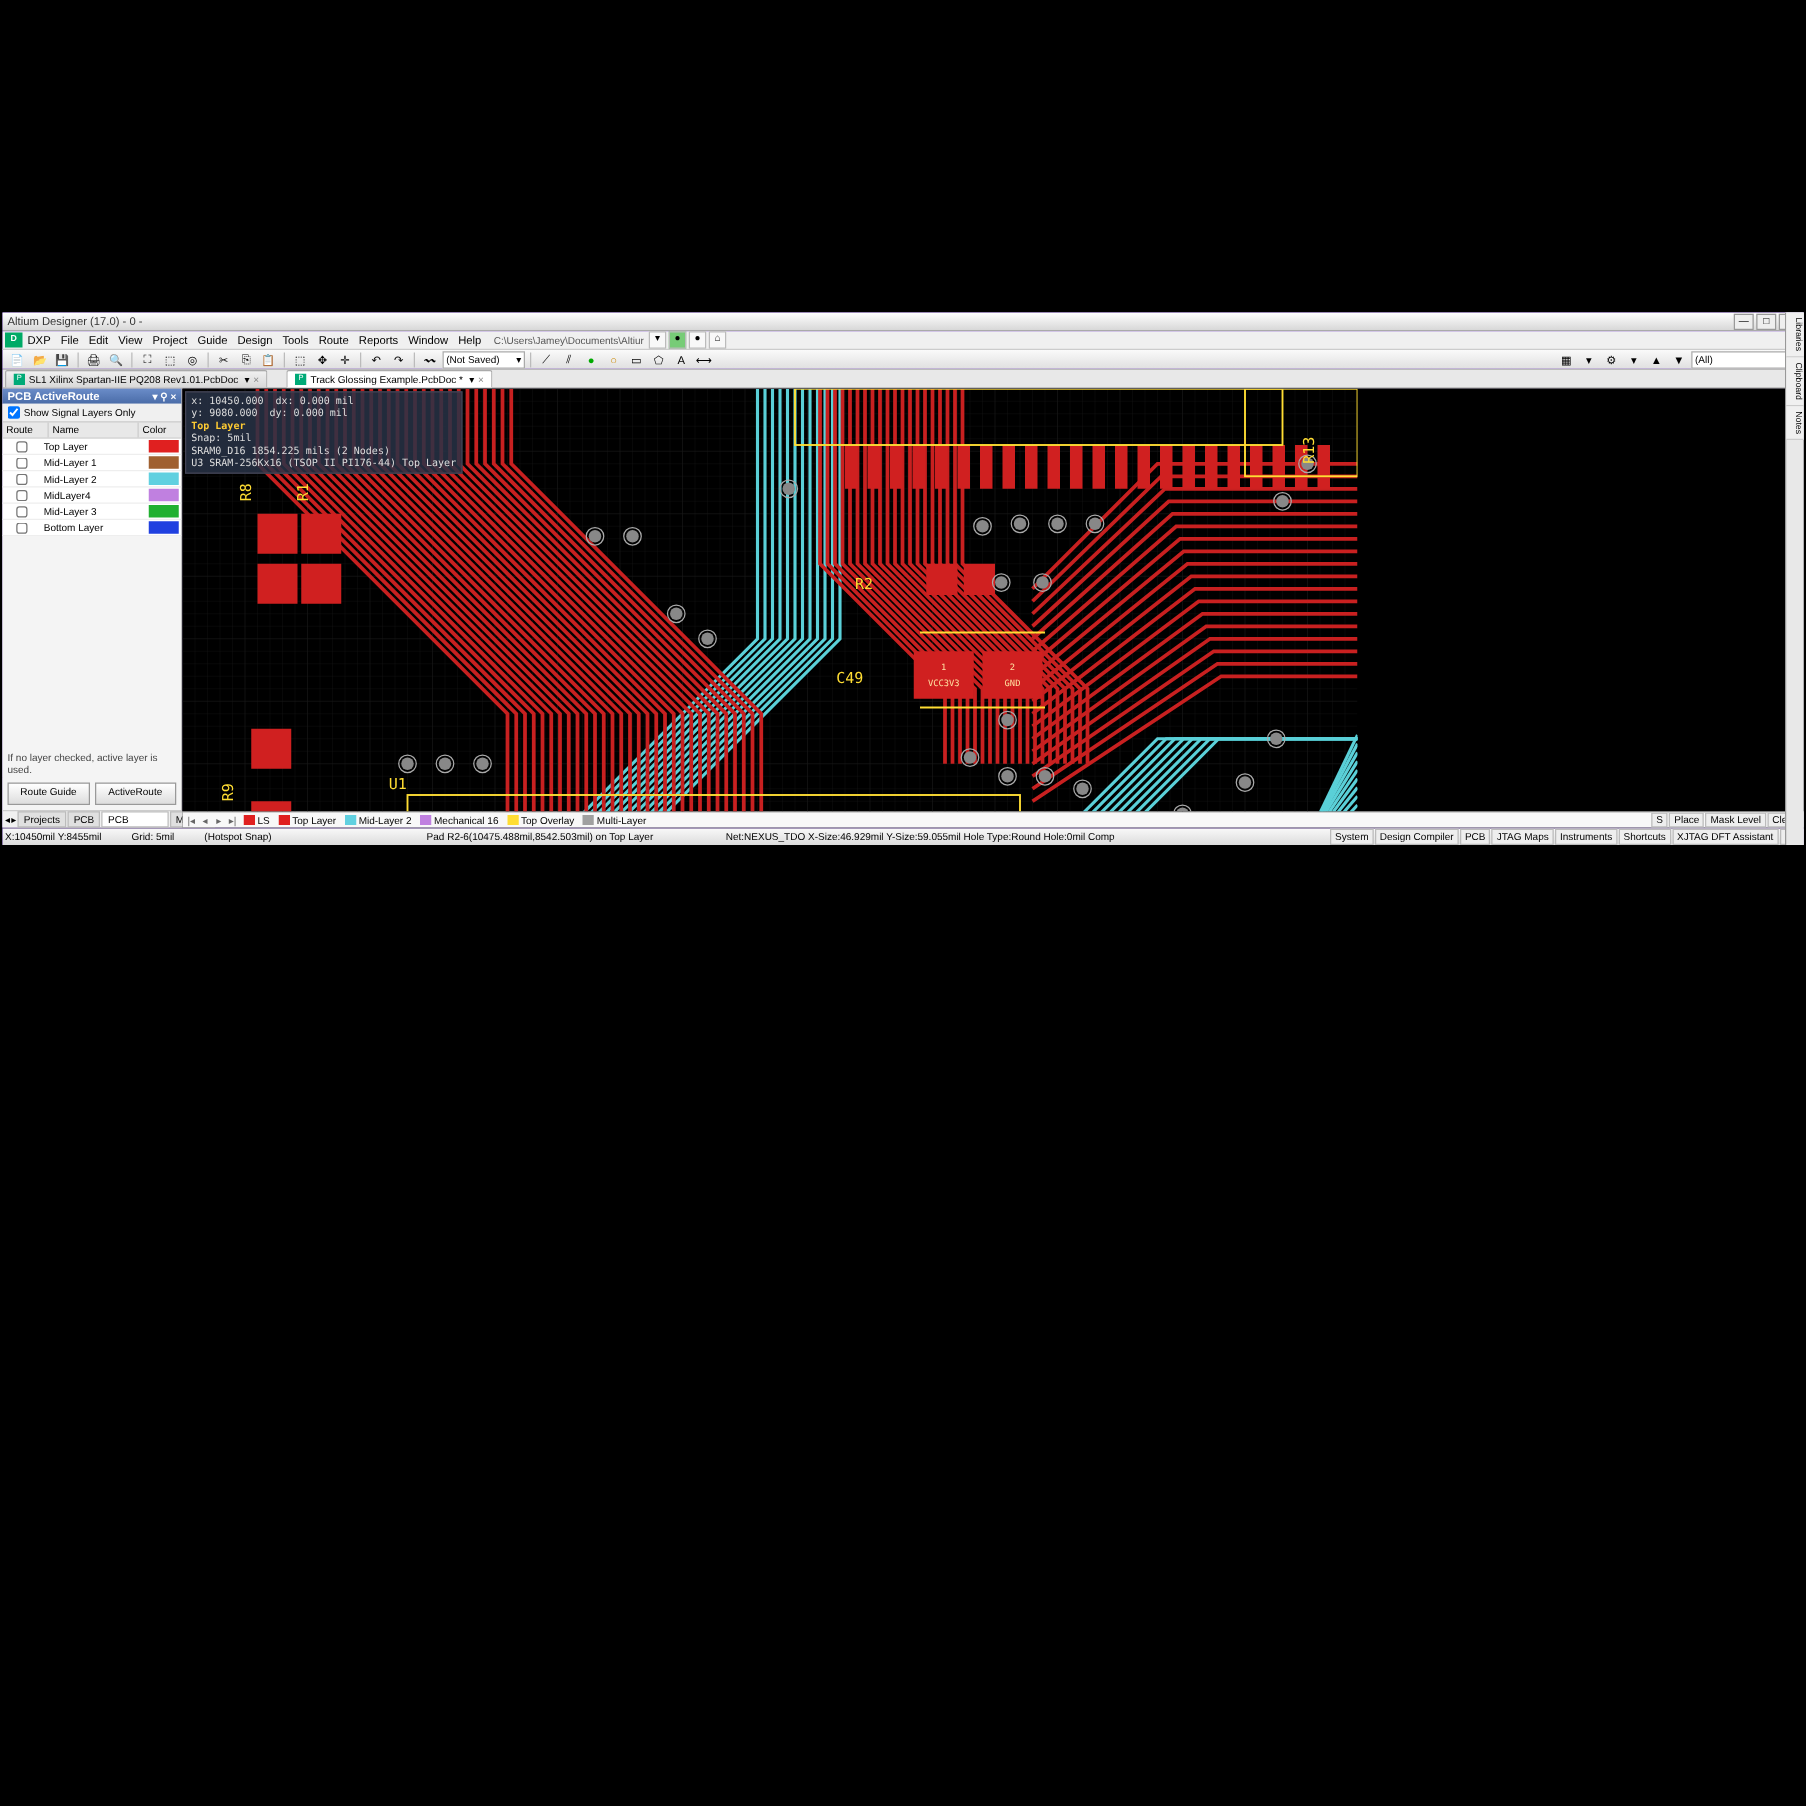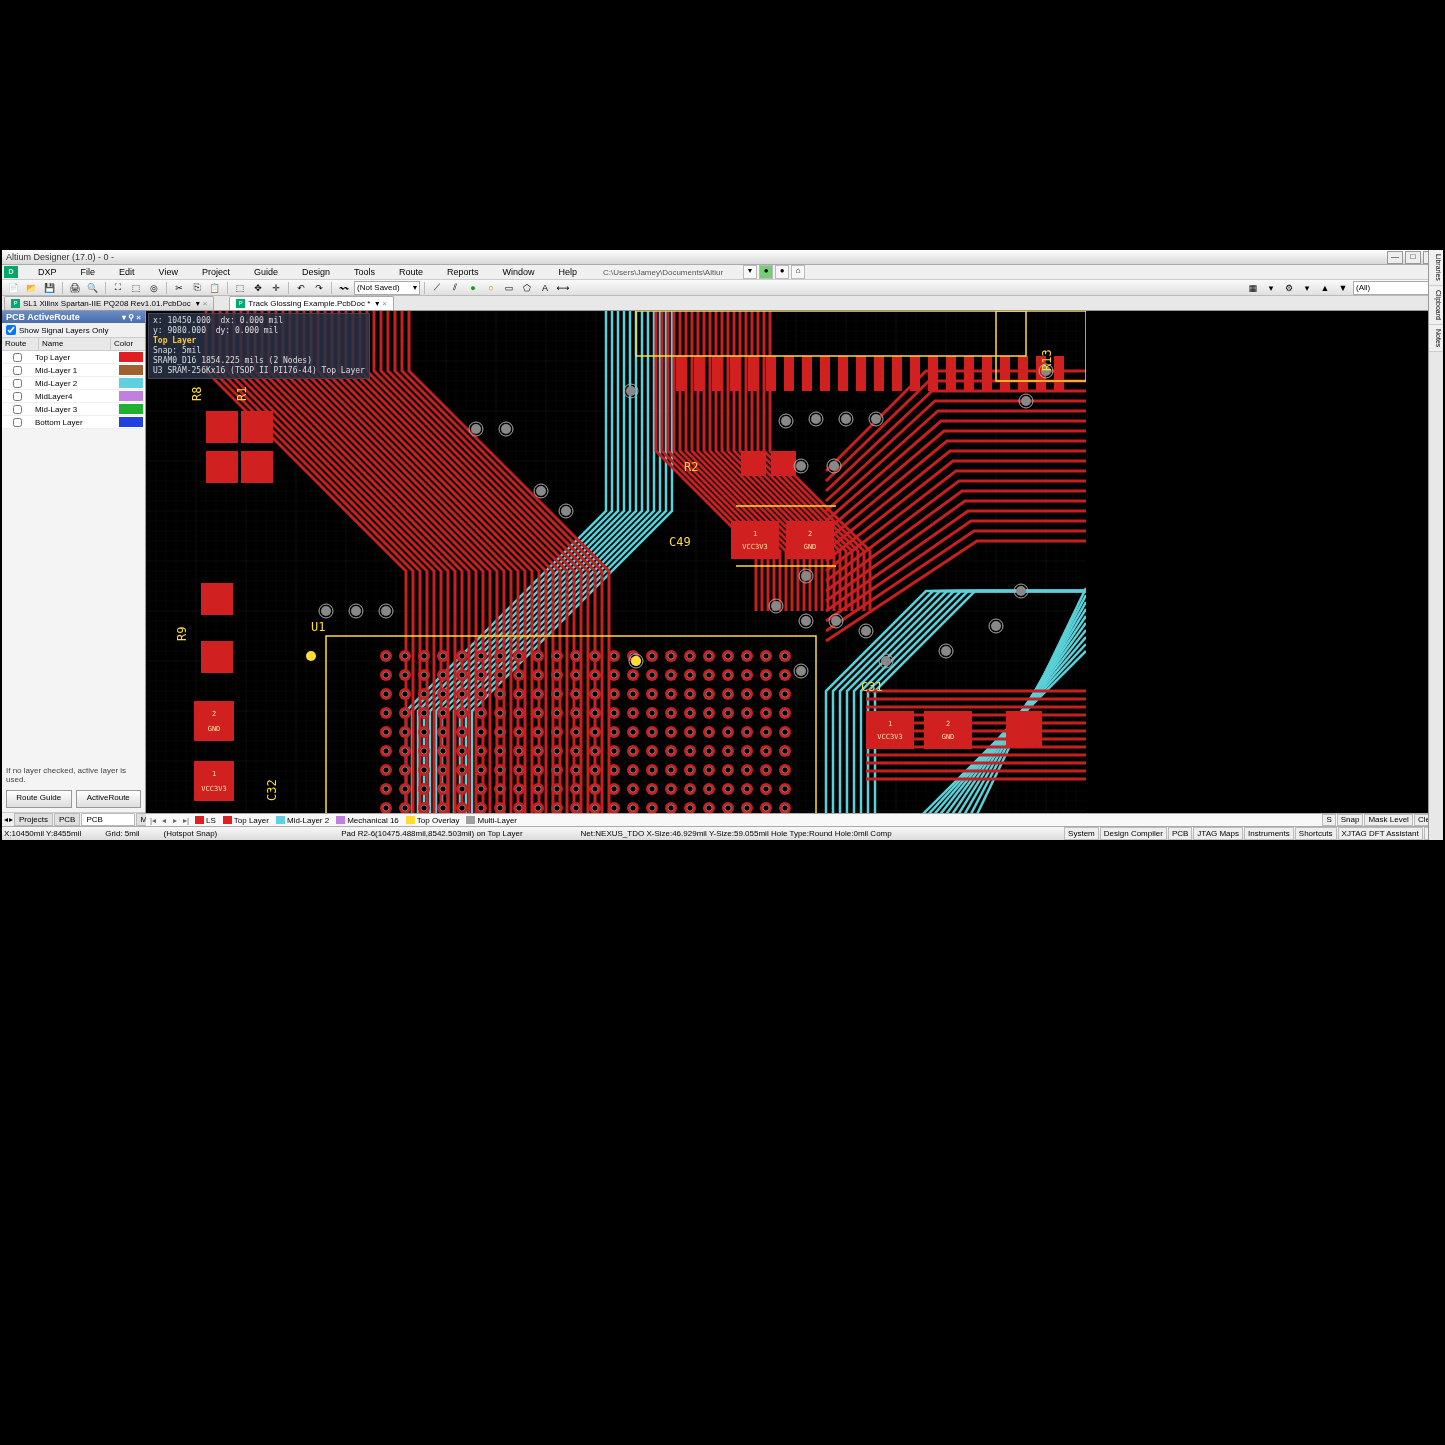--- a/index.html
+++ b/index.html
@@ -1,22 +1,22 @@
 <!DOCTYPE html>
 <html><head>
 <meta charset="utf-8">
 <style>
 html,body{margin:0;padding:0;height:100%;font-family:Tahoma,Segoe UI,sans-serif;font-size:10px;background:#000;overflow:hidden}
 .screen{position:absolute;top:0;left:0;right:0;bottom:0;display:flex;flex-direction:column;background:#000}
-.app-area{position:absolute;top:250px;left:2px;right:2px;height:590px;display:flex;flex-direction:column;background:#6d28d9}
+.app-area{position:absolute;top:250px;left:2px;right:2px;height:426px;display:flex;flex-direction:column;background:#6d28d9}
 .title-bar{height:14px;background:linear-gradient(#fff,#d8d8d8);display:flex;align-items:center;padding:0 4px;border-bottom:1px solid #aaa}
 .title-bar .title{flex:1;font-size:9px;color:#333}
 .win-btns{display:flex;gap:2px}
 .win-btn{width:14px;height:11px;border:1px solid #999;background:#eee;font-size:8px;line-height:9px;text-align:center;cursor:pointer}
-.menu-bar{height:14px;background:#f0f0f0;display:flex;align-items:center;padding:0 2px;gap:16px;border-bottom:1px solid #ccc;font-size:9px}
+.menu-bar{height:14px;background:#f0f0f0;display:flex;align-items:center;padding:0 2px;gap:0;border-bottom:1px solid #ccc;font-size:9px}
 .menu-item{padding:0 4px;cursor:pointer}
 .dxp-icon{width:14px;height:12px;background:#0a6;color:#fff;font-size:7px;text-align:center;line-height:12px;font-weight:bold}
 .path-box{margin-left:6px;font-size:8px;color:#555;flex:0 0 auto}
 .path-ctrl{display:flex;align-items:center;gap:2px;margin-left:4px}
 .path-btn{width:12px;height:12px;border:1px solid #bbb;background:#f8f8f8;font-size:8px;text-align:center;line-height:10px}
 .toolbar{height:15px;background:linear-gradient(#fafafa,#e0e0e0);display:flex;align-items:center;padding:0 4px;gap:2px;border-bottom:1px solid #bbb}
 .tb-btn{width:14px;height:13px;border:1px solid transparent;display:flex;align-items:center;justify-content:center;font-size:9px;cursor:pointer}
 .tb-sep{width:1px;height:12px;background:#bbb;margin:0 2px}
 .tb-combo{height:12px;border:1px solid #aaa;background:#fff;font-size:8px;padding:0 2px;min-width:60px;display:flex;align-items:center}
 .tb-right{margin-left:auto;display:flex;align-items:center;gap:2px}
@@ -1069,21 +1069,21 @@
                 <span class="lt-sw" style="background:#ffdd33"></span>
                 <span>Top Overlay</span>
               </div>
               <div class="lt-tab">
                 <span class="lt-sw" style="background:#a0a0a0"></span>
                 <span>Multi-Layer</span>
               </div>
             </div>
       <div class="lt-right" id="lt-right">
               <div class="lt-btn">S</div>
-              <div class="lt-btn">Snap</div>
+              <div class="lt-btn">Place</div>
               <div class="lt-btn">Mask Level</div>
               <div class="lt-btn">Clear</div>
             </div>
     </div>
   </div>
 
   <div class="right-tabs">
     <div class="rtab">Libraries</div>
     <div class="rtab">Clipboard</div>
     <div class="rtab">Notes</div>

